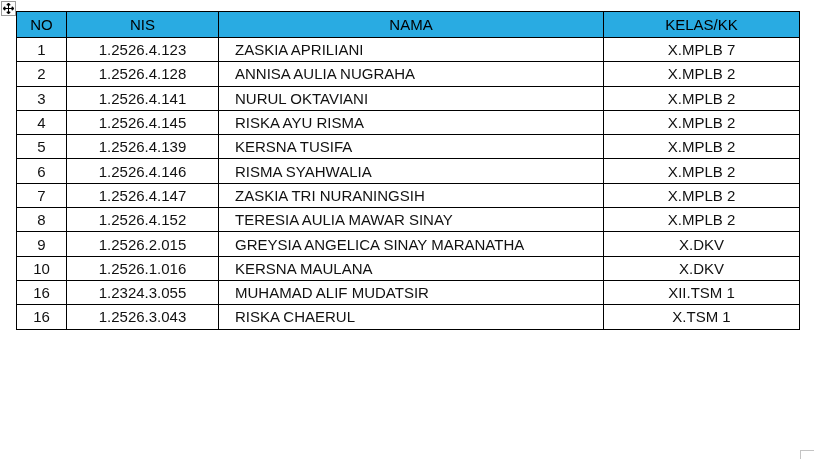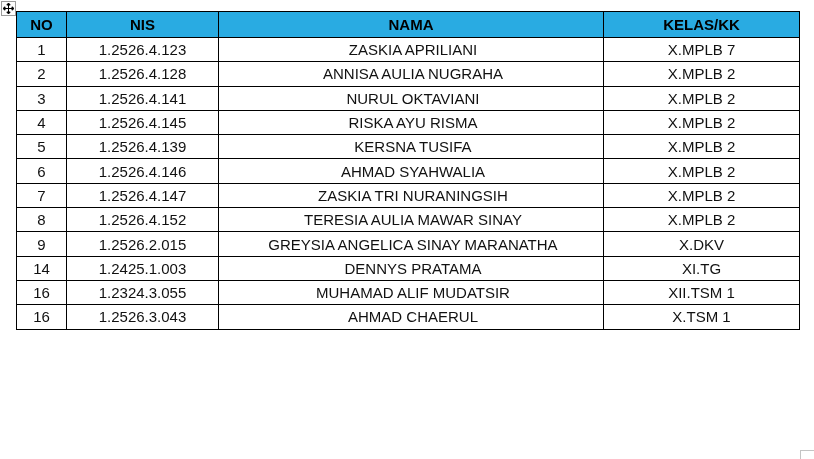--- a/index.html
+++ b/index.html
@@ -25,24 +25,24 @@
     background:#ffffff;border:1px solid var(--resize-gray);}
 
   table.student-table{position:absolute;left:16px;top:11px;width:783px;
     border-collapse:collapse;table-layout:fixed;}
   table.student-table th,
   table.student-table td{
     border:1.4px solid var(--border-color);
     font-size:15px;line-height:1;vertical-align:middle;
     overflow:hidden;white-space:nowrap;}
   table.student-table th{
-    background:var(--header-bg);color:#000;font-weight:bold;
+    background:var(--header-bg);color:#000;font-weight:normal;
     text-align:center;height:26px;}
   table.student-table td{height:24.3px;text-align:center;background:#fff;}
-  table.student-table td.col-nama{text-align:center;padding-left:4px;}
+  table.student-table td.col-nama{text-align:left;padding-left:16px;}
 
   col.c-no{width:50px;}
   col.c-nis{width:152px;}
   col.c-nama{width:385px;}
   col.c-kelas{width:196px;}
 
   .caret{display:inline-block;width:1.5px;height:15px;background:#000;
     vertical-align:-2px;margin-left:1px;
     animation:blink 1.06s steps(1) infinite;}
   @keyframes blink{0%,49%{opacity:1;}50%,100%{opacity:0;}}
@@ -109,21 +109,21 @@
         </tr>
         <tr>
           <td class="col-no">5</td>
           <td class="col-nis">1.2526.4.139</td>
           <td class="col-nama">KERSNA TUSIFA</td>
           <td class="col-kelas">X.MPLB 2</td>
         </tr>
         <tr>
           <td class="col-no">6</td>
           <td class="col-nis">1.2526.4.146</td>
-          <td class="col-nama">AHMAD SYAHWALIA</td>
+          <td class="col-nama">RISMA SYAHWALIA</td>
           <td class="col-kelas">X.MPLB 2</td>
         </tr>
         <tr>
           <td class="col-no">7</td>
           <td class="col-nis">1.2526.4.147</td>
           <td class="col-nama">ZASKIA TRI NURANINGSIH</td>
           <td class="col-kelas">X.MPLB 2</td>
         </tr>
         <tr>
           <td class="col-no">8</td>
@@ -131,35 +131,35 @@
           <td class="col-nama">TERESIA AULIA MAWAR SINAY</td>
           <td class="col-kelas">X.MPLB 2</td>
         </tr>
         <tr>
           <td class="col-no">9</td>
           <td class="col-nis">1.2526.2.015</td>
           <td class="col-nama">GREYSIA ANGELICA SINAY MARANATHA</td>
           <td class="col-kelas">X.DKV</td>
         </tr>
         <tr>
-          <td class="col-no">14</td>
-          <td class="col-nis">1.2425.1.003</td>
-          <td class="col-nama">DENNYS PRATAMA</td>
-          <td class="col-kelas">XI.TG</td>
+          <td class="col-no">10</td>
+          <td class="col-nis">1.2526.1.016</td>
+          <td class="col-nama">KERSNA MAULANA</td>
+          <td class="col-kelas">X.DKV</td>
         </tr>
         <tr>
           <td class="col-no">16</td>
           <td class="col-nis">1.2324.3.055</td>
           <td class="col-nama">MUHAMAD ALIF MUDATSIR</td>
           <td class="col-kelas">XII.TSM 1</td>
         </tr>
         <tr>
           <td class="col-no">16</td>
           <td class="col-nis">1.2526.3.043</td>
-          <td class="col-nama">AHMAD CHAERUL</td>
+          <td class="col-nama">RISKA CHAERUL</td>
           <td class="col-kelas">X.TSM 1</td>
         </tr>
       </tbody>
   </table>
 
   <div class="resize-handle"></div>
 
 </div>
 
 </body></html>

